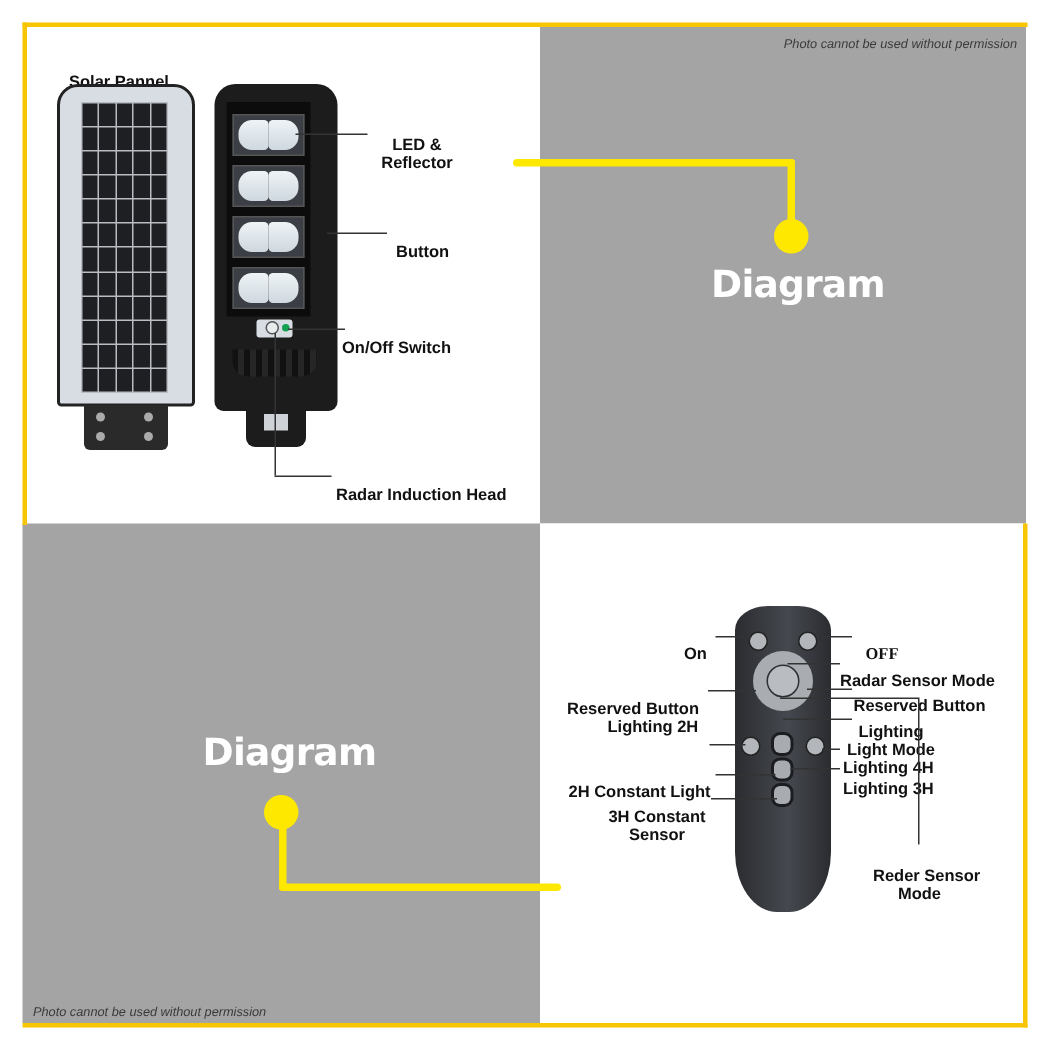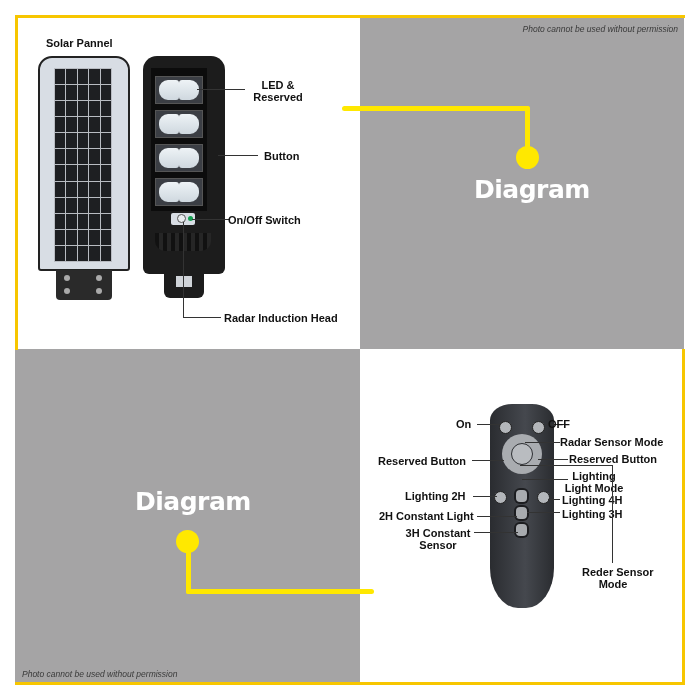--- a/index.html
+++ b/index.html
@@ -20,21 +20,21 @@
     .wm-tr { right: 22px; top: 24px; }
     .wm-bl { left: 22px; top: 669px; }
 
     .diagram-title { position: absolute; color: #ffffff; font-weight: bold; font-size: 25px; font-family: "DejaVu Sans", sans-serif; letter-spacing: -0.5px; }
     .dt-tr { left: 474px; top: 175px; }
     .dt-bl { left: 135px; top: 487px; }
 
     .yl { position: absolute; background: #ffe800; border-radius: 3px; }
     .ydot { position: absolute; width: 23px; height: 23px; border-radius: 50%; background: #ffe800; }
 
-    .lbl { position: absolute; font-weight: bold; font-size: 11px; color: #111; line-height: 12px; white-space: nowrap; }
+    .lbl { position: absolute; font-weight: bold; font-size: 11px; color: #111; line-height: 12px; white-space: nowrap; margin-top: 12px; }
     .lbl.center { text-align: center; }
     .leader { position: absolute; background: #333; height: 1px; }
     .leader-v { position: absolute; background: #333; width: 1px; }
 
     
     .solar { position: absolute; left: 38px; top: 56px; width: 92px; height: 215px; background: #d8dde4; border: 2px solid #222; border-radius: 14px 14px 3px 3px; }
     .solar-cells { position: absolute; left: 14px; top: 10px; width: 58px; height: 194px; display: grid; grid-template-columns: repeat(5, 1fr); grid-template-rows: repeat(12, 1fr); gap: 1px; background: #b9bcc2; padding: 1px; }
     .solar-cells div { background: #1e1f22; }
     .solar-mount { position: absolute; left: 56px; top: 270px; width: 56px; height: 30px; background: #2a2a2a; border-radius: 0 0 4px 4px; }
     .bolt { position: absolute; width: 6px; height: 6px; border-radius: 50%; background: #aaa; }
@@ -174,21 +174,21 @@
   </div>
   <div class="lamp-fins"></div>
 </div>
 <div class="lamp-mount">
   <div class="radar-head"></div>
 </div>
 
 <div class="leader" style="left:197px; top:89px; width:48px;"></div>
 <div class="lbl center" style="left:250px; top:79px; width:56px;">
   <div>LED &amp;</div>
-  <div>Reserved</div>
+  <div>Reflector</div>
 </div>
 
 <div class="leader" style="left:218px; top:155px; width:40px;"></div>
 <div class="lbl" style="left:264px; top:150px;">Button</div>
 
 <div class="leader" style="left:192px; top:219px; width:38px;"></div>
 <div class="lbl" style="left:228px; top:214px;">On/Off Switch</div>
 
 <div class="leader-v" style="left:183px; top:222px; height:95px;"></div>
 <div class="leader" style="left:183px; top:317px; width:38px;"></div>
@@ -212,34 +212,34 @@
       <div class="pill-face"></div>
     </div>
 </div>
 
 <div class="lbl" style="left:456px; top:418px;">On</div>
 <div class="leader" style="left:477px; top:424px; width:24px;"></div>
 
 <div class="lbl" style="left:378px; top:455px;">Reserved Button</div>
 <div class="leader" style="left:472px; top:460px; width:32px;"></div>
 
-<div class="lbl" style="left:405px; top:490px;">Lighting 2H</div>
+<div class="lbl" style="left:405px; top:467px;">Lighting 2H</div>
 <div class="leader" style="left:473px; top:496px; width:24px;"></div>
 
 <div class="lbl" style="left:379px; top:510px;">2H Constant Light</div>
 <div class="leader" style="left:477px; top:516px; width:40px;"></div>
 
 <div class="lbl center" style="left:400px; top:527px; width:76px;">
   <div>3H Constant</div>
   <div>Sensor</div>
 </div>
 <div class="leader" style="left:474px; top:532px; width:44px;"></div>
 
 <div class="leader" style="left:546px; top:424px; width:22px;"></div>
-<div class="lbl" style="left:548px; top:418px;">OFF</div>
+<div class="lbl" style="left:577px; top:418px;font-family:Liberation Serif, serif;">OFF</div>
 
 <div class="leader" style="left:525px; top:442px; width:35px;"></div>
 <div class="lbl" style="left:560px; top:436px;">Radar Sensor Mode</div>
 
 <div class="leader" style="left:538px; top:459px; width:30px;"></div>
 <div class="lbl" style="left:569px; top:453px;">Reserved Button</div>
 
 <div class="leader" style="left:522px; top:479px; width:46px;"></div>
 <div class="lbl center" style="left:563px; top:470px; width:62px;">
   <div>Lighting</div>

